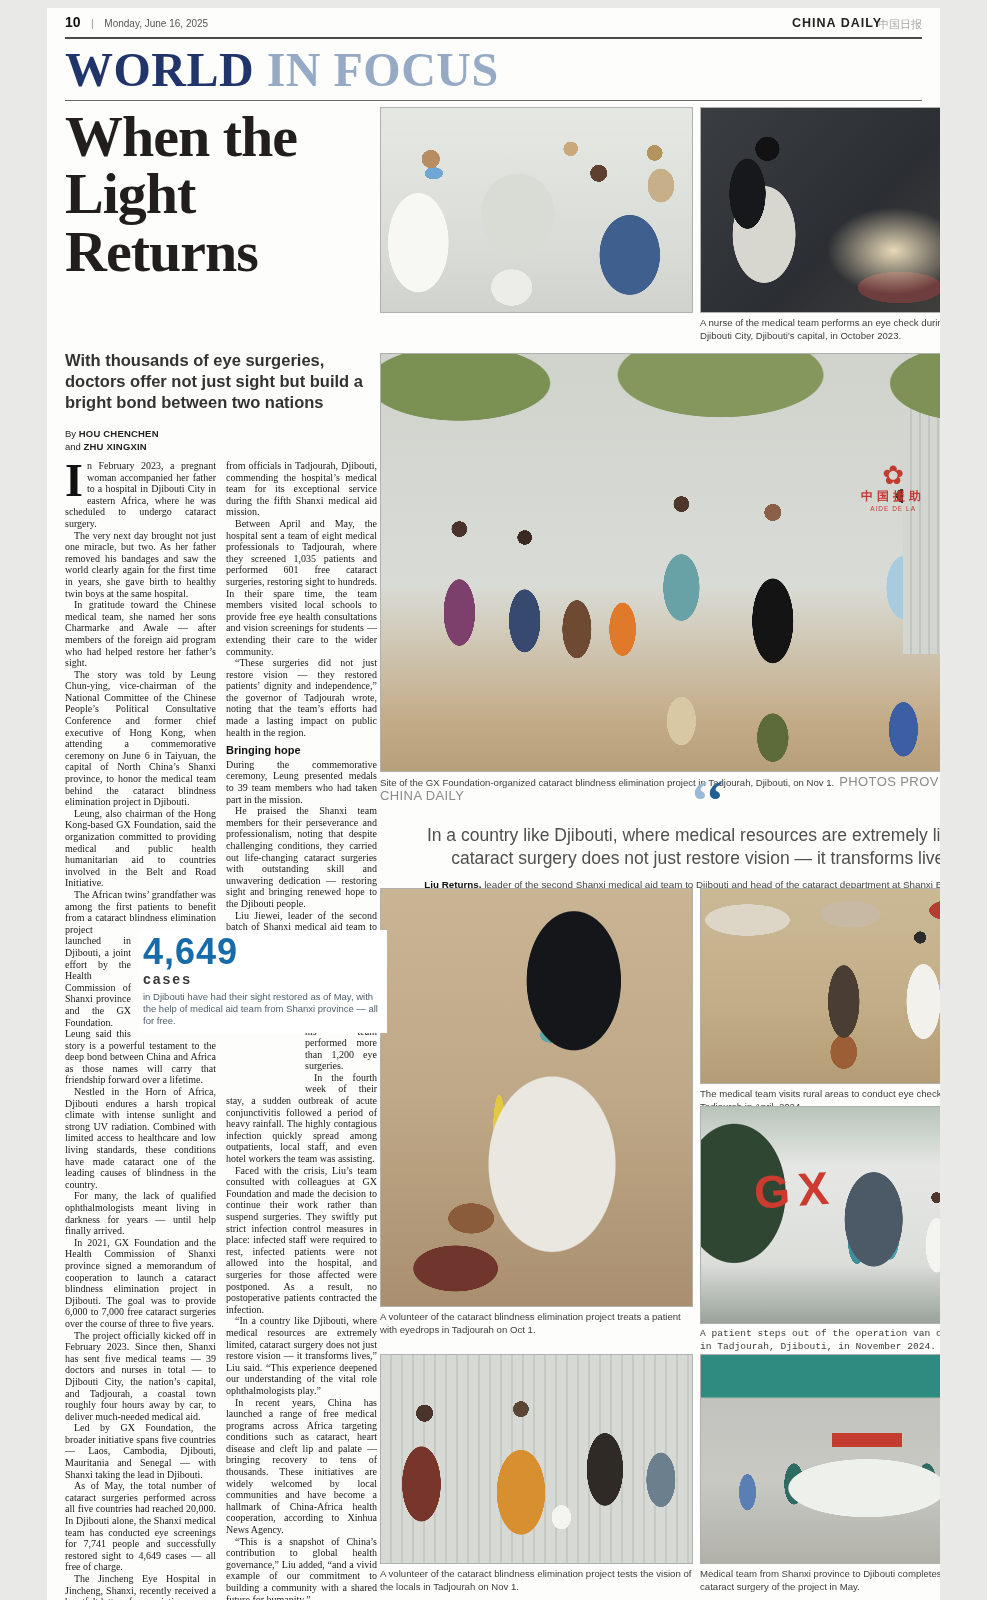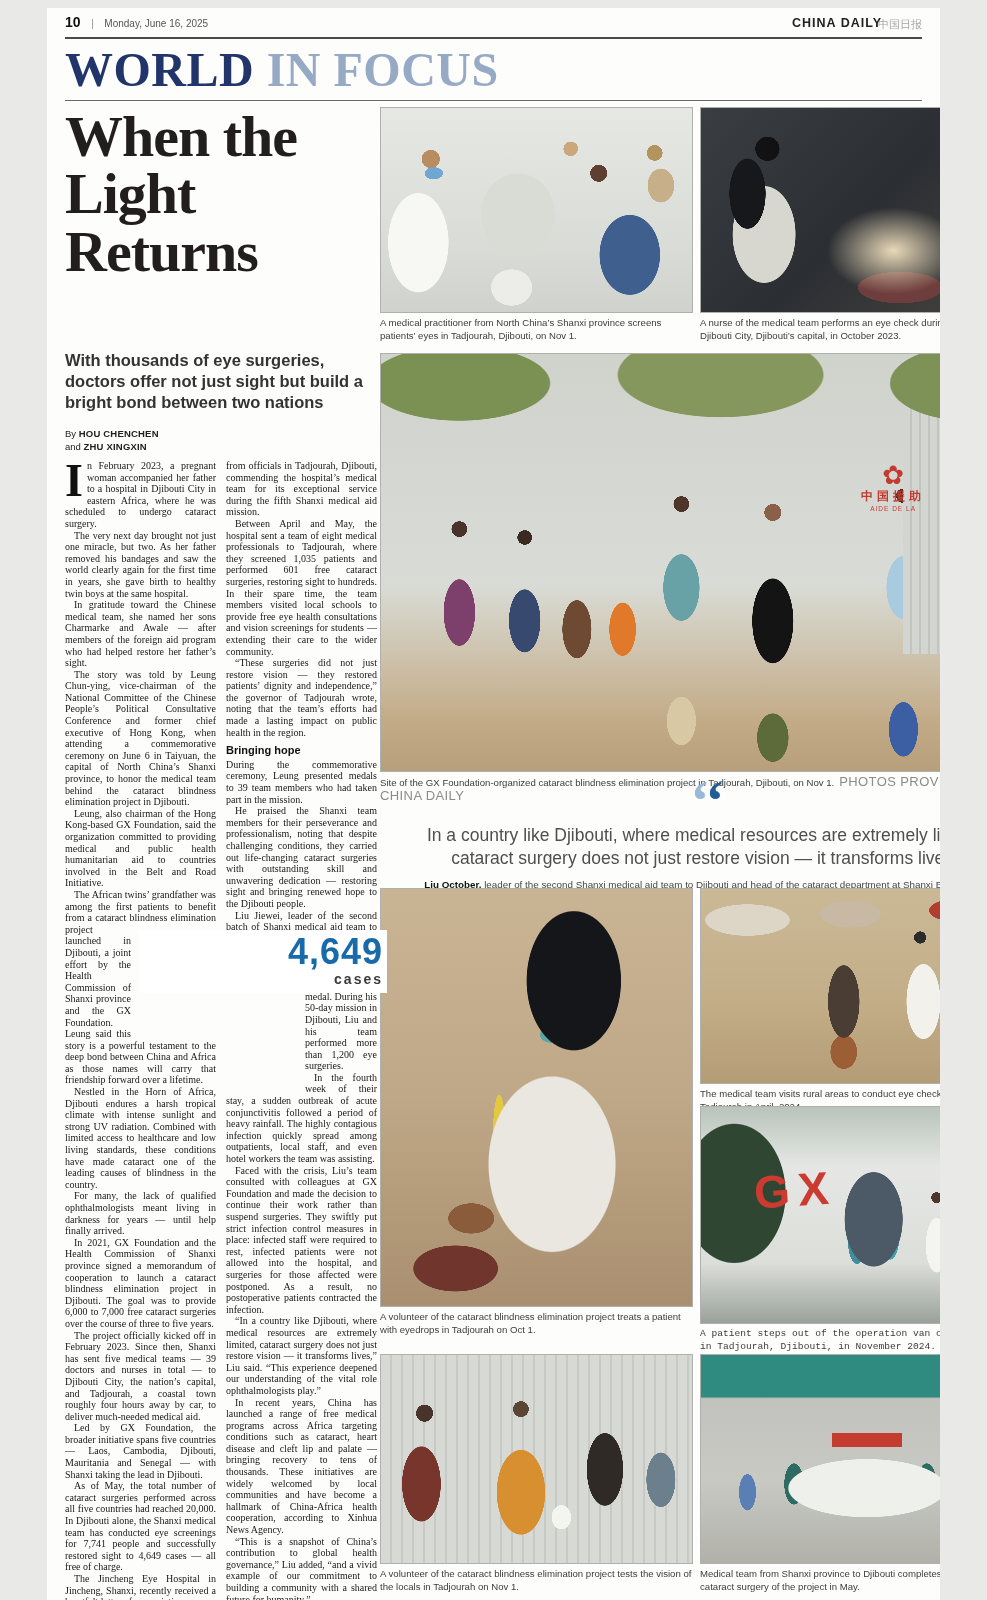--- a/index.html
+++ b/index.html
@@ -31,21 +31,21 @@
        text-align:justify;color:#171717;}
   #c1{left:18px;}
   #c2{left:179px;}
   .para{margin:0;text-indent:9px;}
   .para.first{text-indent:0;}
   .dropcap{float:left;font-size:46px;line-height:38px;font-weight:bold;padding:2px 4px 0 0;color:#111;}
   .subhead{margin:7px 0 2px 0;font-family:"Liberation Sans",sans-serif;font-weight:bold;font-size:11px;text-indent:0;color:#111;}
   .fr{float:right;width:80px;height:110px;margin:2px 0 2px 5px;}
   .fl{float:left;width:74px;height:116px;margin:2px 5px 2px 0;}
   
-  .stat{position:absolute;left:92px;top:922px;width:240px;background:#fff;z-index:4;text-align:right;padding:4px 4px 6px 4px;}
+  .stat{position:absolute;left:92px;top:922px;width:240px;background:#fff;z-index:4;text-align:left;padding:4px 4px 6px 4px;}
   .stat-val{font-size:36px;font-weight:bold;color:#176ba8;letter-spacing:1px;line-height:1;}
   .stat-unit{font-size:14px;font-weight:bold;color:#3a3a3a;letter-spacing:2px;margin-top:1px;}
   .stat-desc{font-size:9.5px;color:#51606f;line-height:1.25;margin-top:4px;}
   
   .quote{position:absolute;left:333px;top:780px;width:655px;text-align:center;}
   .qmark{font-family:"Liberation Serif",serif;font-weight:bold;font-size:58px;line-height:26px;height:30px;}
   .qm1{color:#9ab9d6;}
   .qm2{color:#215e94;}
   .qtext{font-size:17.5px;color:#4f4f4f;line-height:1.32;margin:6px auto 0 auto;width:600px;}
   .qattr{font-size:9.8px;color:#444;margin-top:9px;}
@@ -210,42 +210,42 @@
     <p class="para">Faced with the crisis, Liu’s team consulted with colleagues at GX Foundation and made the decision to continue their work rather than suspend surgeries. They swiftly put strict infection control measures in place: infected staff were required to rest, infected patients were not allowed into the hospital, and surgeries for those affected were postponed. As a result, no postoperative patients contracted the infection.</p>
     <p class="para">“In a country like Djibouti, where medical resources are extremely limited, cataract surgery does not just restore vision — it transforms lives,” Liu said. “This experience deepened our understanding of the vital role ophthalmologists play.”</p>
     <p class="para">In recent years, China has launched a range of free medical programs across Africa targeting conditions such as cataract, heart disease and cleft lip and palate — bringing recovery to tens of thousands. These initiatives are widely welcomed by local communities and have become a hallmark of China-Africa health cooperation, according to Xinhua News Agency.</p>
     <p class="para">“This is a snapshot of China’s contribution to global health governance,” Liu added, “and a vivid example of our commitment to building a community with a shared future for humanity.”</p>
 
   </div>
 
   <div class="stat">
     <div class="stat-val">4,649</div>
     <div class="stat-unit">cases</div>
+    <div class="stat-desc">in Djibouti have had their sight restored as of May, with the help of medical aid team from Shanxi province — all for free.</div>
   </div>
 
   <div class="ph" id="ph-screening"></div>
-  <div class="cap" id="cap-screening">A medical practitioner from North China’s Shanxi province screens patients’ eyes in Tadjourah, Djibouti, on Nov 1.</div>
   <div class="ph" id="ph-outage"></div>
   <div class="cap" id="cap-outage">A nurse of the medical team performs an eye check during a power outage in Djibouti City, Djibouti’s capital, in October 2023.</div>
 
   <div class="ph" id="ph-site">
     <div class="site-logo">
       <div class="knot">✿</div>
       <div class="cn">中国援助</div>
       <div class="fr-t">AIDE DE LA</div>
     </div>
   </div>
   <div class="cap" id="cap-site">
     <span>Site of the GX Foundation-organized cataract blindness elimination project in Tadjourah, Djibouti, on Nov 1.</span><span class="credit">PHOTOS PROVIDED TO CHINA DAILY</span>
   </div>
 
   <div class="quote">
     <div class="qmark"><span class="qm1">‘</span><span class="qm2">‘</span></div>
     <div class="qtext">In a country like Djibouti, where medical resources are extremely limited, cataract surgery does not just restore vision — it transforms lives.”</div>
-    <div class="qattr"><b>Liu October,</b><span> leader of the second Shanxi medical aid team to Djibouti and head of the cataract department at Shanxi Eye Hospital</span></div>
+    <div class="qattr"><b>Liu Returns,</b><span> leader of the second Shanxi medical aid team to Djibouti and head of the cataract department at Shanxi Eye Hospital</span></div>
   </div>
 
   <div class="ph" id="ph-eyedrops"></div>
   <div class="cap" id="cap-eyedrops">A volunteer of the cataract blindness elimination project treats a patient with eyedrops in Tadjourah on Oct 1.</div>
   <div class="ph" id="ph-rural"></div>
   <div class="cap" id="cap-rural">The medical team visits rural areas to conduct eye checks for people in Tadjourah in April, 2024.</div>
   <div class="ph" id="ph-van">
     <div class="van-gx">GX</div>
   </div>
   <div class="cap" id="cap-van">A patient steps out of the operation van of GX Foundation in Tadjourah, Djibouti, in November 2024.</div>

